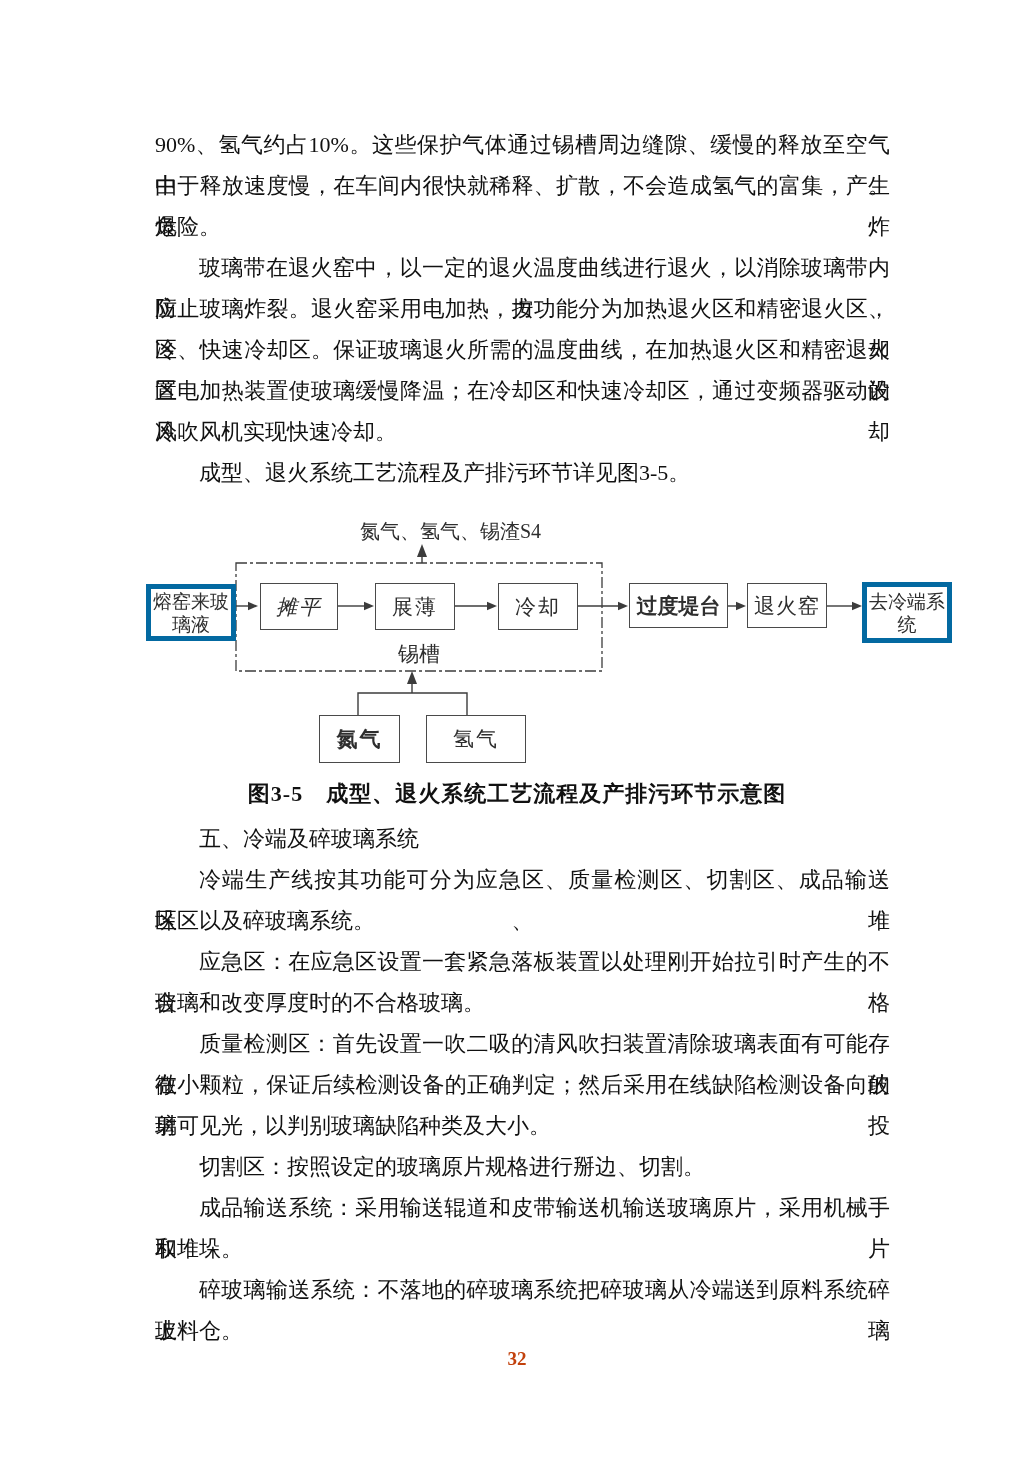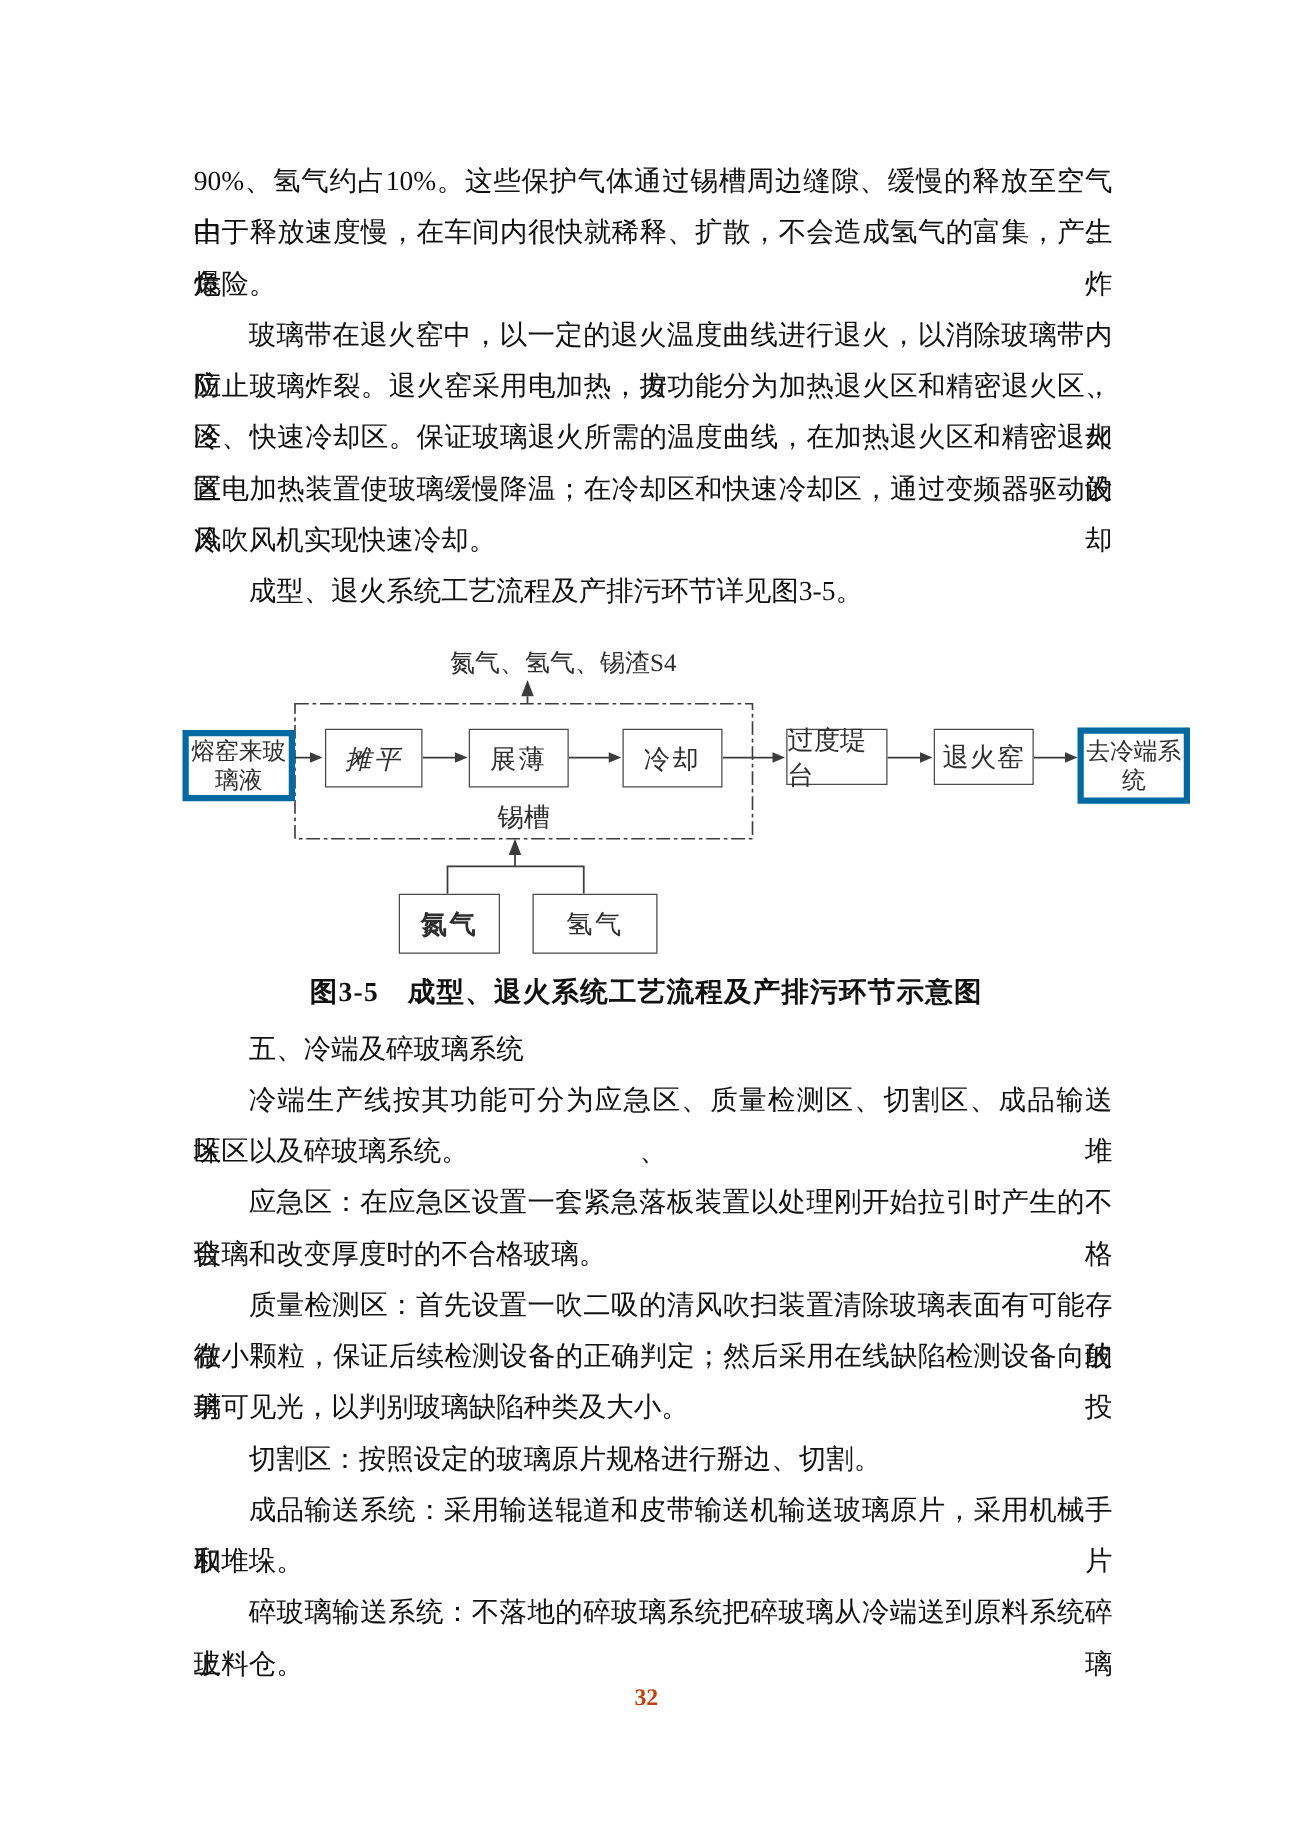--- a/index.html
+++ b/index.html
@@ -56,21 +56,21 @@
     border: 1.4px solid #4a4a4a;
     background: #ffffff;
     display: flex; align-items: center; justify-content: center;
     font-size: 21px; color: #2e2e2e;
     letter-spacing: 2px;
     box-sizing: border-box;
   }
   .box-flatten    { left: 260px; top: 68px;  width: 78px; height: 47px; font-style: italic; }
   .box-thin       { left: 375px; top: 68px;  width: 80px; height: 47px; }
   .box-cool       { left: 498px; top: 68px;  width: 80px; height: 47px; }
-  .box-transition { left: 629px; top: 68px;  width: 81px; height: 45px; letter-spacing: 0; }
+  .box-transition { left: 629px; top: 68px;  width: 99px; height: 45px; letter-spacing: 0; font-weight: bold; }
   .box-anneal     { left: 747px; top: 68px;  width: 80px; height: 45px; letter-spacing: 1px; }
   .box-nitrogen   { left: 319px; top: 200px; width: 81px; height: 48px; font-weight: bold; }
   .box-hydrogen   { left: 426px; top: 200px; width: 100px; height: 48px; }
 
   .caption {
     position: absolute; left: 0; top: 779px; width: 1034px;
     text-align: center;
     font-size: 22px; font-weight: bold; color: #111111;
     letter-spacing: 1px;
   }

